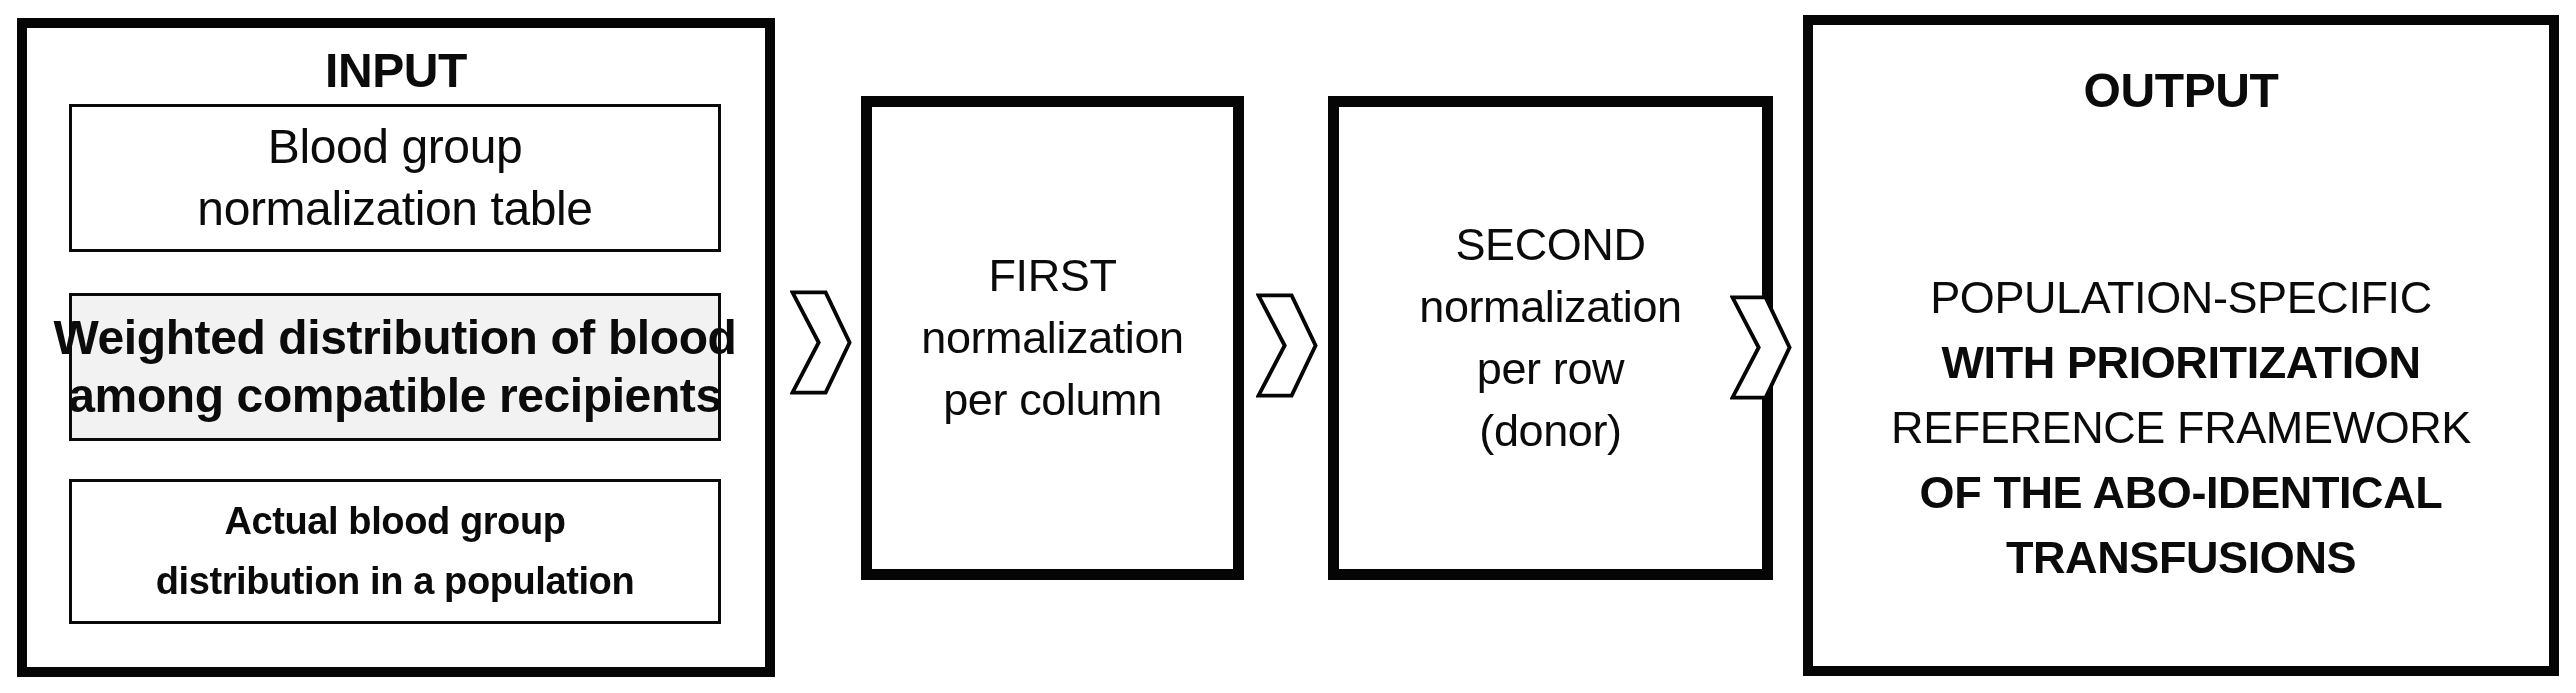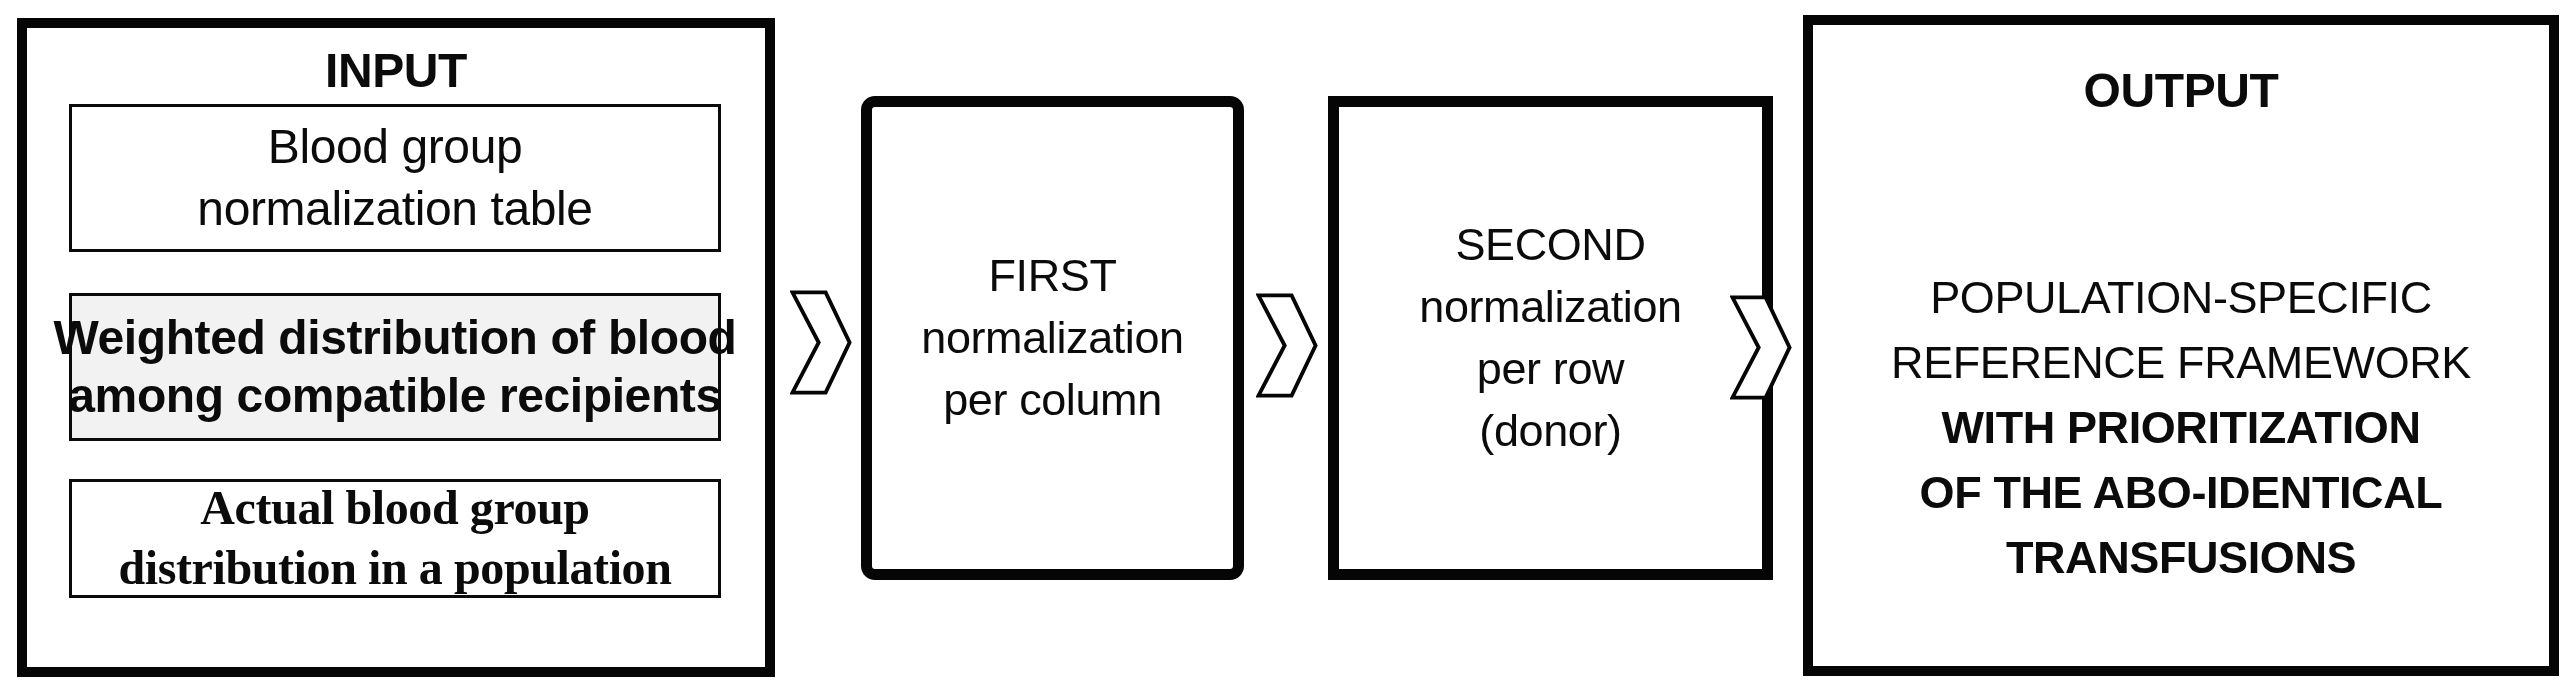--- a/index.html
+++ b/index.html
@@ -43,41 +43,41 @@
     display: flex;
     flex-direction: column;
     align-items: center;
     justify-content: center;
     text-align: center;
   }
   .sub-box-1 { top: 76px;  height: 148px; font-size: 48px; font-weight: normal; }
   .sub-box-1 .line { line-height: 62px; }
   .sub-box-2 { top: 265px; height: 148px; font-size: 48px; font-weight: bold; background: #f2f2f2; }
   .sub-box-2 .line { line-height: 58px; }
-  .sub-box-3 { top: 451px; height: 119px; font-size: 48px; font-weight: bold; font-family: Liberation Serif, serif; }
+  .sub-box-3 { top: 451px; height: 145px; font-size: 38px; font-weight: bold; }
   .sub-box-3 .line { line-height: 60px; }
   .line { white-space: nowrap; }
 
   
   .step-box {
     position: absolute;
     top: 96px;
     height: 484px;
     border: 11.5px solid #050505;
     box-sizing: border-box;
     background: #ffffff;
     display: flex;
     flex-direction: column;
     align-items: center;
     justify-content: center;
     text-align: center;
     font-size: 45px;
   }
   .step-box .line { line-height: 62px; }
-  .step-first  { left: 861px; width: 383px; border-radius: 14px; }
+  .step-first  { left: 861px; width: 383px; }
   .step-second { left: 1328px; width: 445px; }
 
   
   .chevron {
     position: absolute;
     width: 62px;
     height: 105px;
   }
   .chev-1 { left: 790px; top: 290px; }
   .chev-2 { left: 1256px; top: 293px; }
@@ -151,21 +151,21 @@
   </div>
 
   <svg class="chevron chev-3" viewBox="0 0 80 136">
     <polygon points="3,3 46,3 77,68 46,133 3,133 37,68" fill="#ffffff" stroke="#050505" stroke-width="5" stroke-linejoin="miter"></polygon>
   </svg>
 
   <div class="output-box">
     <div class="output-title">OUTPUT</div>
     <div class="output-body">
       <div class="line">POPULATION-SPECIFIC</div>
+      <div class="line bold-line">WITH PRIORITIZATION</div>
       <div class="line">REFERENCE FRAMEWORK</div>
-      <div class="line bold-line">WITH PRIORITIZATION</div>
       <div class="line bold-line">OF THE ABO-IDENTICAL</div>
       <div class="line bold-line">TRANSFUSIONS</div>
     </div>
   </div>
 
 </div>
 
 
 </body></html>

